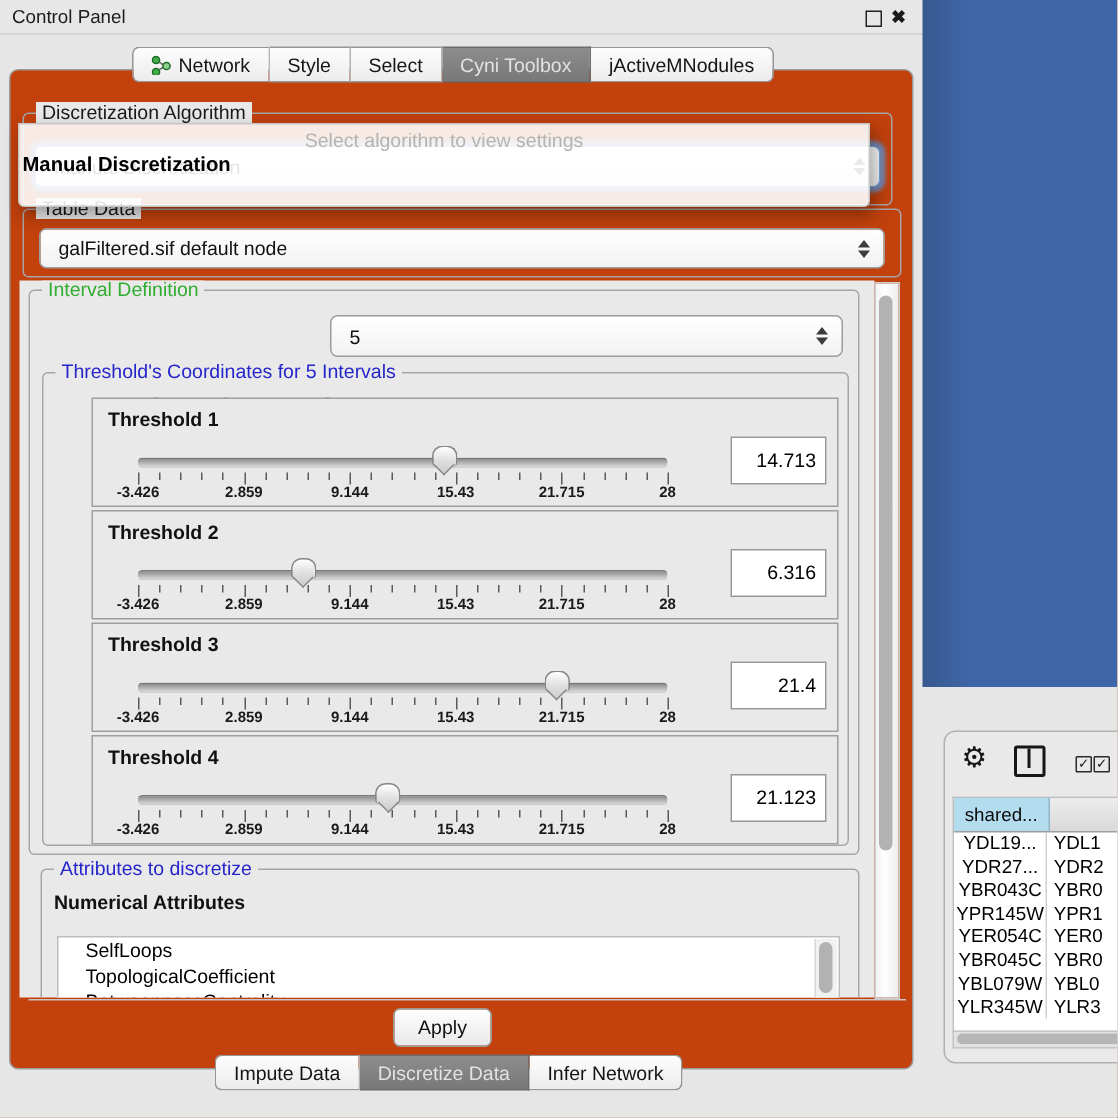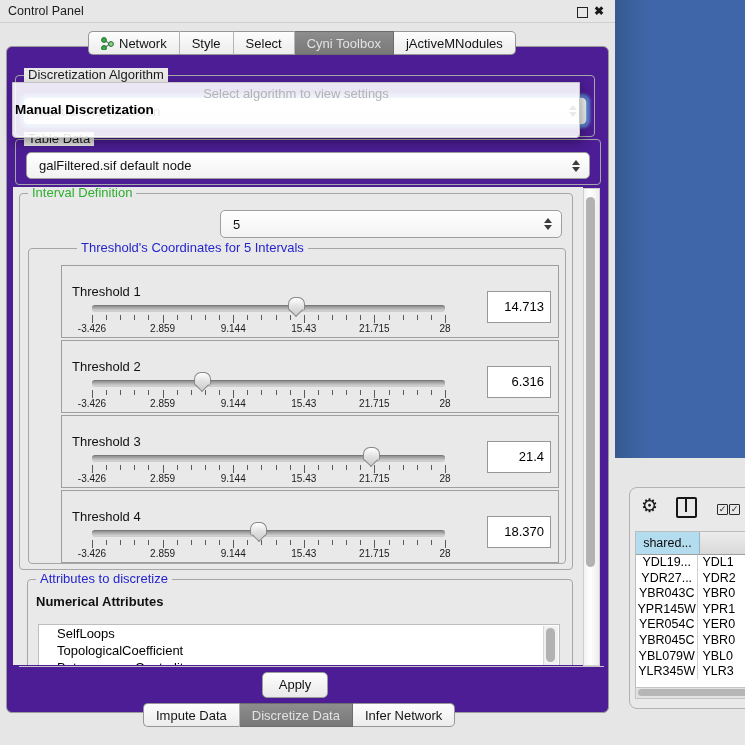--- a/index.html
+++ b/index.html
@@ -16,21 +16,21 @@
   
   .tabbar{display:flex;height:22px;}
   .tab{display:flex;align-items:center;gap:5px;height:22px;padding:0 12px;font-size:13px;
        background:linear-gradient(#fdfdfd,#ececec);border-top:1px solid #969696;
        border-bottom:1px solid #969696;border-right:1px solid #b5b5b5;color:#141414;white-space:nowrap;}
   .tab:first-child{border-left:1px solid #969696;border-radius:5px 0 0 5px;}
   .tab:last-child{border-right:1px solid #969696;border-radius:0 5px 5px 0;}
   .tab.sel{background:linear-gradient(#8d8d8d,#787878);color:#e2e2e2;border-color:#6c6c6c;}
 
   
-  .main-panel{left:6px;top:46px;width:601px;height:665px;background:#4c1d95;
+  .main-panel{left:6px;top:46px;width:601px;height:665px;background:#c2410c;
               border:1px solid #9b9b9b;border-radius:6px;}
   .group{position:absolute;border:1px solid #a6a6a6;border-radius:4px;}
   .glabel{position:absolute;top:-8px;left:8px;background:#e9e9e9;padding:0 4px;font-size:13px;line-height:14px;white-space:nowrap;}
 
   .combo{position:absolute;display:flex;align-items:center;background:linear-gradient(#ffffff,#f2f2f2);
          border:1px solid #9e9e9e;border-radius:5px;font-size:13px;color:#111;}
   .combo .ctext{padding-left:12px;white-space:nowrap;overflow:hidden;}
   .updown{margin-left:auto;margin-right:9px;display:flex;flex-direction:column;gap:2px;}
   .tri-up{width:0;height:0;border-left:4px solid transparent;border-right:4px solid transparent;border-bottom:5px solid #3c3c3c;}
   .tri-dn{width:0;height:0;border-left:4px solid transparent;border-right:4px solid transparent;border-top:5px solid #3c3c3c;}
@@ -43,31 +43,31 @@
   .popup .opt{font-size:13.5px;padding:1px 0 1px 2px;color:#000;}
   .popup .opt.bold{font-weight:bold;}
 
   
   .viewport{left:12px;top:186px;width:570px;height:478px;overflow:hidden;background:#e9e9e9;}
   .vsb{left:582px;top:187px;width:15px;height:476px;background:linear-gradient(90deg,#f2f2f2,#fff 40%,#ededed);border:1px solid #cfcfcf;}
   .vsb-thumb{position:absolute;left:2px;width:9px;border-radius:5px;background:#b2b2b2;}
 
   
   .tbox{position:absolute;left:32px;width:496px;height:71px;border:1px solid #9e9e9e;background:#e9e9e9;}
-  .tbox .tlabel{position:absolute;left:10px;top:18px;font-size:13px;font-weight:normal;color:#111;}
+  .tbox .tlabel{position:absolute;left:10px;top:6px;font-size:13px;font-weight:bold;color:#111;}
   .track{position:absolute;left:30px;top:39px;width:353px;height:5px;border-radius:3px;
          background:linear-gradient(#8e8e8e,#d6d6d6);border-top:1px solid #787878;border-bottom:1px solid #cdcdcd;}
   .thumb{position:absolute;top:31px;width:15px;height:13px;border:1px solid #878787;border-bottom:none;
          border-radius:7px 7px 3px 3px;background:linear-gradient(#fefefe,#d4d4d4);z-index:3;}
   .thumb::after{content:"";position:absolute;left:2.1px;top:7.2px;width:9px;height:9px;transform:rotate(45deg);
          background:linear-gradient(135deg,#e9e9e9,#cccccc);border-right:1px solid #878787;border-bottom:1px solid #878787;}
   .ticks{position:absolute;left:0;top:49px;width:100%;height:8px;}
   .tick{position:absolute;top:0;width:1px;background:#5a5a5a;}
   .tlabels{position:absolute;left:0;top:57px;width:100%;height:12px;}
-  .tlab{position:absolute;transform:translateX(-50%);font-size:10px;font-weight:normal;color:#1a1a1a;white-space:nowrap;}
+  .tlab{position:absolute;transform:translateX(-50%);font-size:10px;font-weight:bold;color:#1a1a1a;white-space:nowrap;}
   .valbox{position:absolute;left:425px;top:25px;width:56px;height:30px;background:#fff;border:1px solid #979797;
           font-size:13px;text-align:right;line-height:30px;padding-right:6px;color:#000;}
 
   
   .attr-list{position:absolute;left:10px;top:44px;width:520px;height:48px;background:#fff;border:1px solid #bdbdbd;overflow:hidden;}
   .attr-item{font-size:13px;padding:1px 0 1px 18px;color:#000;white-space:nowrap;}
   .attr-sb{position:absolute;right:1px;top:1px;width:14px;height:46px;background:#f1f1f1;border-left:1px solid #d8d8d8;}
   .attr-sb-thumb{position:absolute;left:2px;top:2px;width:9px;height:34px;border-radius:5px;background:#b2b2b2;}
 
   .apply-sep{left:12px;top:665px;width:585px;height:1px;background:#c6c6c6;}
@@ -163,21 +163,21 @@
         <div class="abs" style="left:42px;top:22px;font-size:18px;font-weight:bold;color:#111;margin-top:46px;">Number of Intervals</div>
         <div class="combo" style="left:200px;top:16px;width:340px;height:26px;">
           <span class="ctext">5</span>
           <span class="updown">
               <i class="tri-up"></i>
               <i class="tri-dn"></i>
             </span>
         </div>
 
         <div class="group" style="left:8px;top:54px;width:536px;height:314px;">
-          <span class="glabel" style="color:#2525cc;margin-left:40px;">Threshold's Coordinates for 5 Intervals</span>
+          <span class="glabel" style="color:#2525cc;">Threshold's Coordinates for 5 Intervals</span>
           <div id="threshold-stack">
               <div class="tbox" style="top: 16px;">
     <div class="tlabel">Threshold 1</div>
     <div class="track"></div>
     <div class="thumb" style="left: 226.181px;"></div>
     <div class="ticks">
                   <span class="tick" style="left: 30px; height: 8px;"></span>
                   <span class="tick" style="left: 44.12px; height: 5px;"></span>
                   <span class="tick" style="left: 58.24px; height: 5px;"></span>
                   <span class="tick" style="left: 72.36px; height: 5px;"></span>
@@ -331,21 +331,21 @@
                   <span class="tick" style="left: 383px; height: 8px;"></span>
                 </div>
     <div class="tlabels">
                   <span class="tlab" style="left: 30px;">-3.426</span>
                   <span class="tlab" style="left: 100.6px;">2.859</span>
                   <span class="tlab" style="left: 171.2px;">9.144</span>
                   <span class="tlab" style="left: 241.8px;">15.43</span>
                   <span class="tlab" style="left: 312.4px;">21.715</span>
                   <span class="tlab" style="left: 383px;">28</span>
                 </div>
-    <div class="valbox">18.370</div>
+    <div class="valbox">21.123</div>
   </div>
             </div>
         </div>
       </div>
 
       <div class="group" style="left:14px;top:392px;width:544px;height:96px;">
         <span class="glabel" style="color:#2525cc;">Attributes to discretize</span>
         <div class="abs" style="left:8px;top:14px;font-size:13px;font-weight:bold;color:#111;">Numerical Attributes</div>
         <div class="attr-list" id="attr-list">
           <div class="attr-sb">

